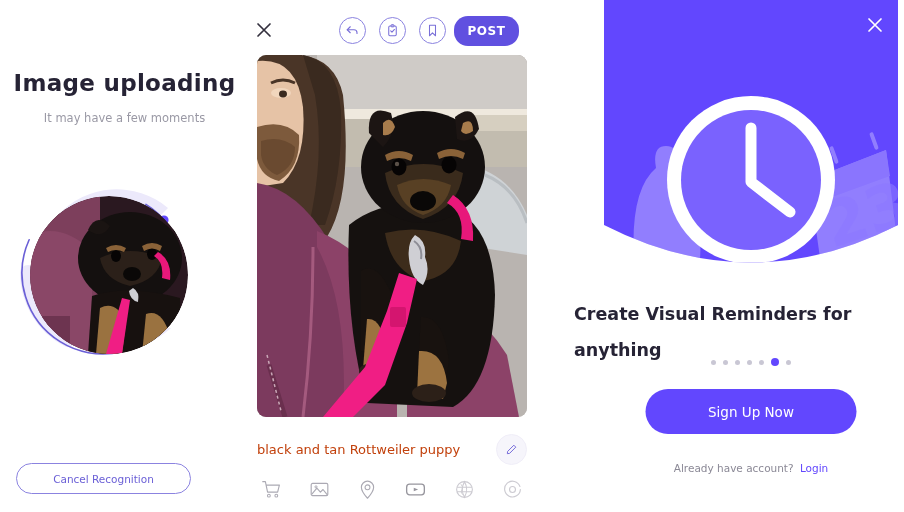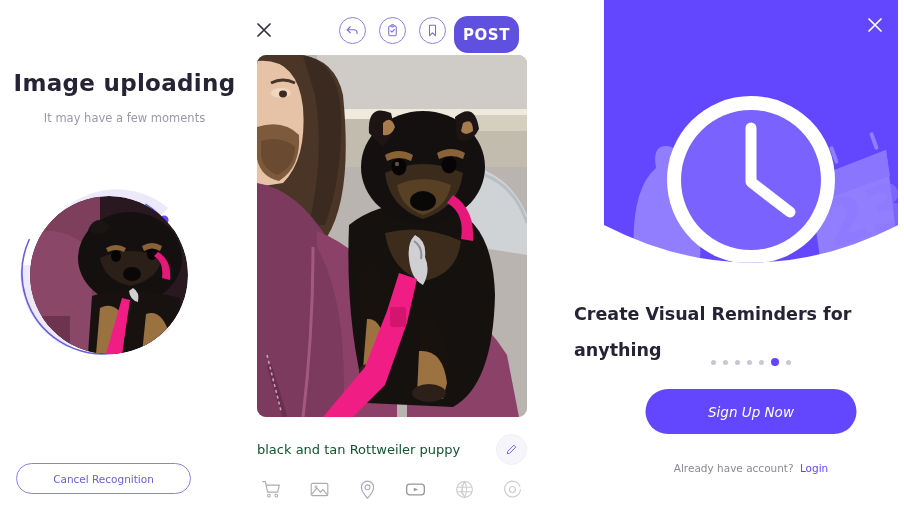--- a/index.html
+++ b/index.html
@@ -71,37 +71,37 @@
     display:flex;gap:13px;align-items:center;
   }
   .circ-btn{
     width:25px;height:25px;border-radius:50%;
     border:1.3px solid #8b83e0;
     display:flex;align-items:center;justify-content:center;
     cursor:pointer;background:#fff;
   }
   .post-btn{
     position:absolute;left:205px;top:16px;
-    width:65px;height:37px;border-radius:14px;
+    width:65px;height:30px;border-radius:14px;
     background:#6050e0;color:#fff;
-    font-size:15px;font-weight:600;letter-spacing:.6px;
+    font-size:12px;font-weight:600;letter-spacing:.6px;
     display:flex;align-items:center;justify-content:center;
     cursor:pointer;
   }
   .post-photo{
     position:absolute;left:8px;top:55px;
     width:270px;height:362px;border-radius:9px;overflow:hidden;
     background:#c8c4c0;
   }
   .caption-row{
     position:absolute;left:8px;top:428px;width:270px;height:42px;
     display:flex;align-items:center;
   }
   .caption-text{
-    flex:1;font-size:13px;color:#14532d;
+    flex:1;font-size:13px;color:#c2410c;
   }
   .edit-btn{
     width:29px;height:29px;border-radius:50%;
     background:#f6f5fb;border:1px solid #f0eef8;
     display:flex;align-items:center;justify-content:center;
     cursor:pointer;
   }
   .tool-row{
     position:absolute;left:8px;top:474px;width:270px;height:34px;
     display:flex;align-items:center;justify-content:space-between;
@@ -137,21 +137,20 @@
   }
   .dot{width:5px;height:5px;border-radius:50%;background:#c9c7d4;cursor:pointer;}
   .dot.on{width:8px;height:8px;background:#6247fe;}
   .signup-btn{
     position:absolute;left:50%;transform:translateX(-50%);top:389px;
     width:211px;height:45px;border-radius:23px;
     background:#6247fe;color:#fff;
     font-size:13.5px;
     display:flex;align-items:center;justify-content:center;
     cursor:pointer;
-    font-style:italic;
   }
   .login-row{
     position:absolute;left:0;right:0;top:462px;
     text-align:center;font-size:10.5px;color:#8b8996;
   }
   .login-link{color:#6247fe;cursor:pointer;margin-left:3px;}
 </style>
 </head>
 <body>
 

